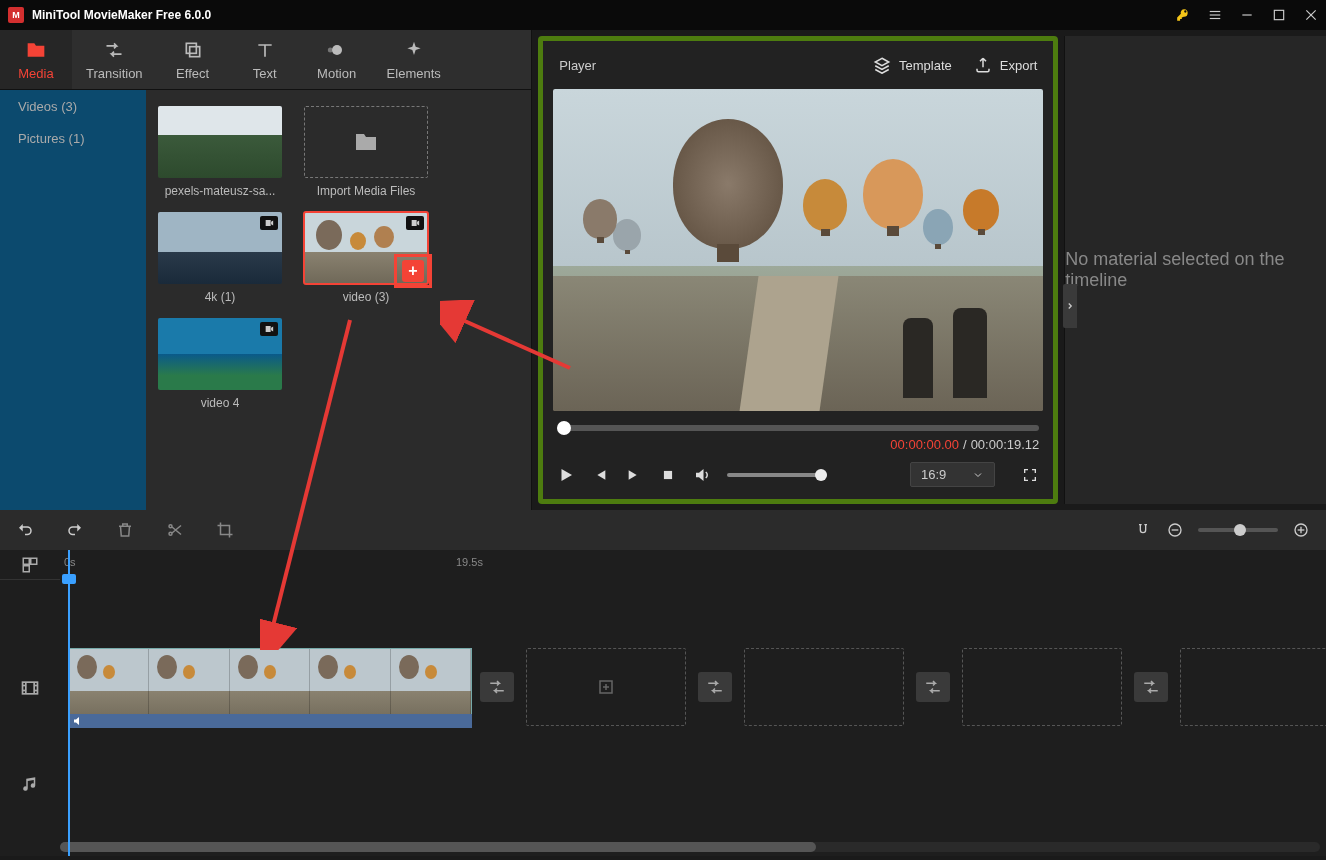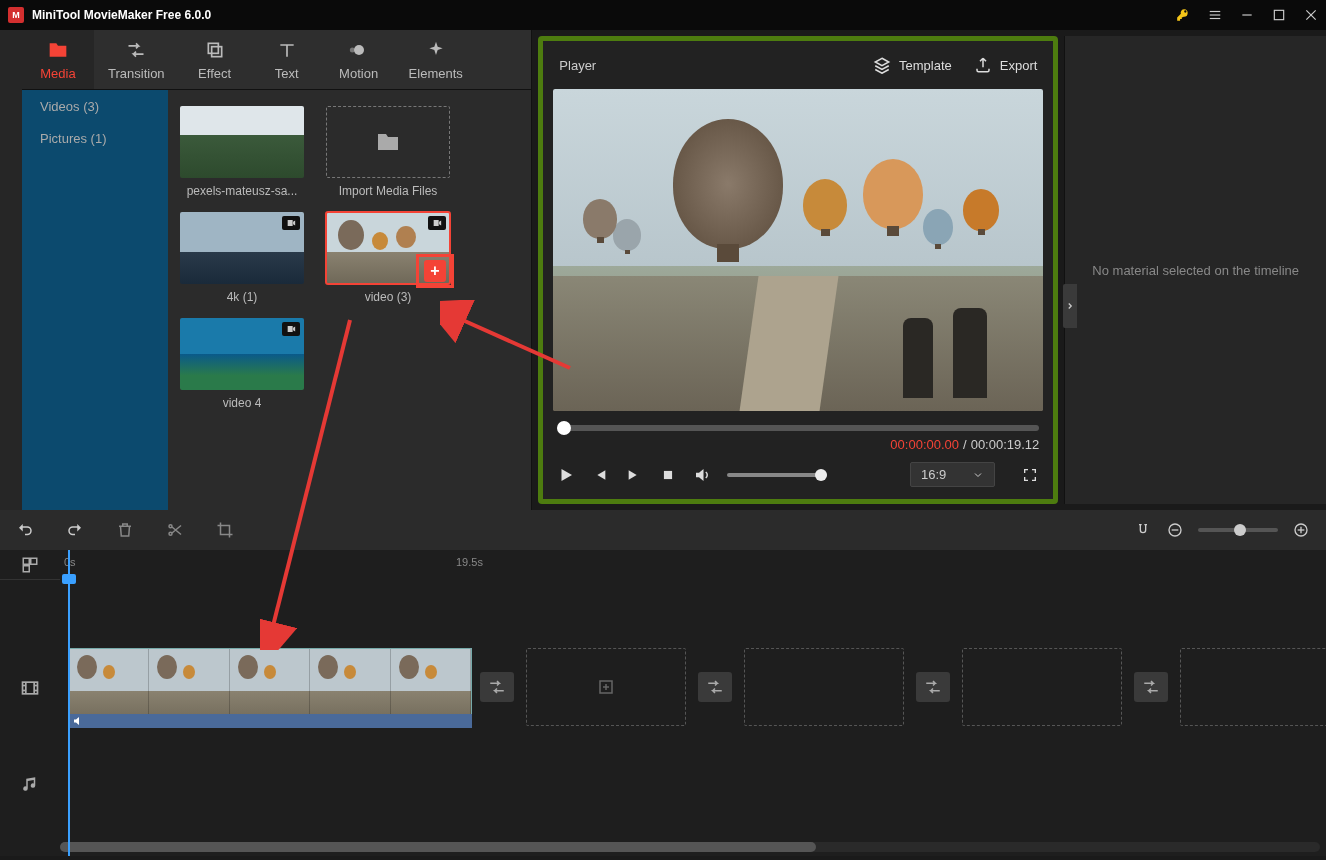--- a/index.html
+++ b/index.html
@@ -21,21 +21,20 @@
   .titlebar-right svg, .titlebar-right span.icon { width:14px; height:14px; display:block; }
   .winbtn { width:14px; height:14px; display:flex; align-items:center; justify-content:center; cursor:pointer;}
   
   .main {
     display: flex; height: 480px;
   }
   
   .left-panel {
     width: 533px; background: #262626; display: flex; flex-direction: column;
     border-right: 1px solid #111;
-    padding-left: 22px;
   }
   .tool-tabs {
     display: flex; background: #2e2e2e; border-bottom: 1px solid #111;
   }
   .tool-tab {
     flex: 0 0 auto; text-align: center; padding: 10px 14px 8px;
     cursor: pointer; color: #bbb; display:flex; flex-direction:column; align-items:center; gap:6px;
     min-width: 72px;
   }
   .tool-tab.active { color: #f44336; background:#262626; }
@@ -77,21 +76,21 @@
   .time-row { display:flex; justify-content:flex-end; gap:4px; font-size:13px; margin-bottom:10px;}
   .time-cur{color:#f44336;}
   .ctrl-row { display:flex; align-items:center; gap:16px;}
   .ctrl-icon{width:18px;height:18px;cursor:pointer;display:flex;align-items:center;justify-content:center;}
   .vol-slider{width:100px;height:4px;background:#888;border-radius:2px;position:relative;}
   .vol-slider::after{content:"";position:absolute;right:0;top:-4px;width:12px;height:12px;background:#eee;border-radius:50%;}
   .aspect-sel{margin-left:auto;background:#333;border:1px solid #444;padding:4px 10px;display:flex;align-items:center;gap:26px;color:#ccc;border-radius:2px;cursor:pointer;}
   
   .inspector { width:262px; background:#262626; margin:6px 0 6px 0; position:relative; display:flex;align-items:center;justify-content:center; border-left:1px solid #111;}
   .inspector-collapse{position:absolute;left:-2px;top:248px;width:14px;height:44px;background:#3a3a3a;display:flex;align-items:center;justify-content:center;border-radius:2px 0 0 2px;cursor:pointer;}
-  .inspector-msg{color:#888;font-size:13px;}
+  .inspector-msg{color:#888;font-size:18px;}
   
   .timeline-toolbar{height:40px;background:#2b2b2b;display:flex;align-items:center;padding:0 16px;gap:32px;}
   .tt-icon{width:18px;height:18px;cursor:pointer;display:flex;align-items:center;justify-content:center;color:#999;}
   .tt-right{margin-left:auto;display:flex;align-items:center;gap:14px;}
   .zoom-slider{width:80px;height:4px;background:#555;border-radius:2px;position:relative;}
   .zoom-slider::after{content:"";position:absolute;left:45%;top:-4px;width:12px;height:12px;background:#ccc;border-radius:50%;}
   .timeline{height:306px;background:#1e1e1e;position:relative;display:flex;}
   .track-icons{width:60px;background:#1e1e1e;display:flex;flex-direction:column;}
   .track-icons .row{flex:0 0 auto;display:flex;align-items:center;justify-content:center;color:#888;}
   .ruler-row{height:30px;border-bottom:1px solid #333;}

